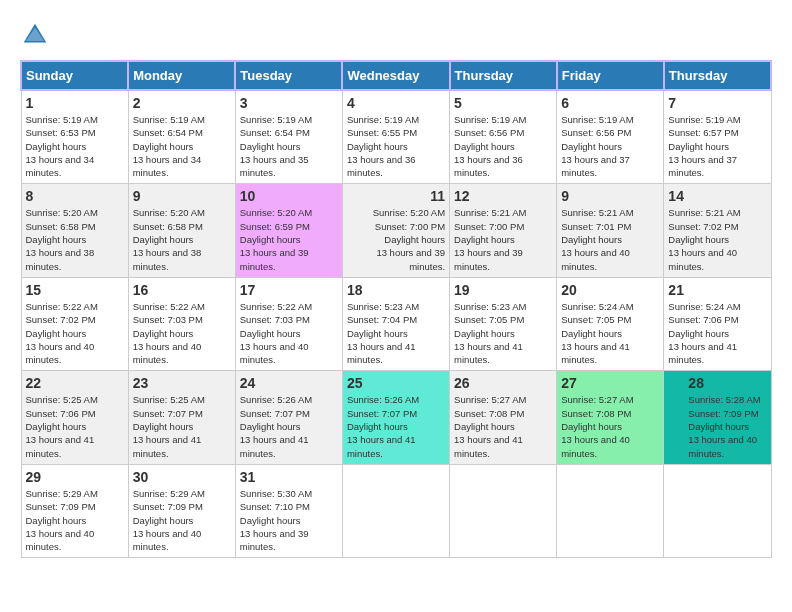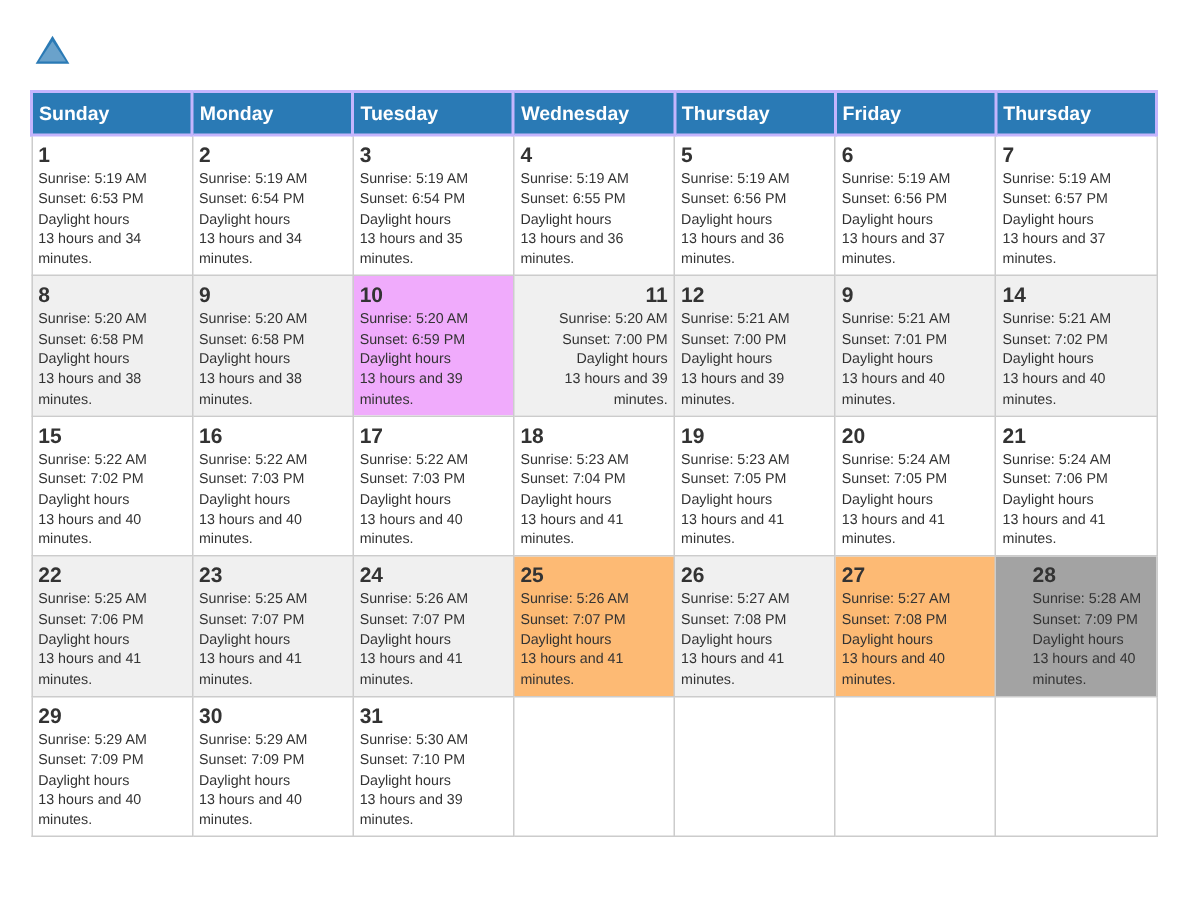--- a/index.html
+++ b/index.html
@@ -342,48 +342,48 @@
       </td>
         <td style="background: rgb(240, 240, 240);">
         <span class="day-number">24</span>
         <div class="day-info">
           Sunrise: 5:26 AM<br>
           Sunset: 7:07 PM<br>
           Daylight hours<br>
           13 hours and 41 minutes.
         </div>
       </td>
-        <td style="background: #fdba74;">
+        <td style="background: #5eead4;">
         <span class="day-number">25</span>
         <div class="day-info">
           Sunrise: 5:26 AM<br>
           Sunset: 7:07 PM<br>
           Daylight hours<br>
           13 hours and 41 minutes.
         </div>
       </td>
         <td style="background: rgb(240, 240, 240); margin-left: 44px;">
         <span class="day-number">26</span>
         <div class="day-info">
           Sunrise: 5:27 AM<br>
           Sunset: 7:08 PM<br>
           Daylight hours<br>
           13 hours and 41 minutes.
         </div>
       </td>
-        <td style="background: #fdba74;">
+        <td style="background: #86efac;">
         <span class="day-number">27</span>
         <div class="day-info">
           Sunrise: 5:27 AM<br>
           Sunset: 7:08 PM<br>
           Daylight hours<br>
           13 hours and 40 minutes.
         </div>
       </td>
-        <td style="background: #a3a3a3; padding-left: 24px;">
+        <td style="background: #14b8a6; padding-left: 24px;">
         <span class="day-number">28</span>
         <div class="day-info">
           Sunrise: 5:28 AM<br>
           Sunset: 7:09 PM<br>
           Daylight hours<br>
           13 hours and 40 minutes.
         </div>
       </td>
       </tr>
       <tr>

